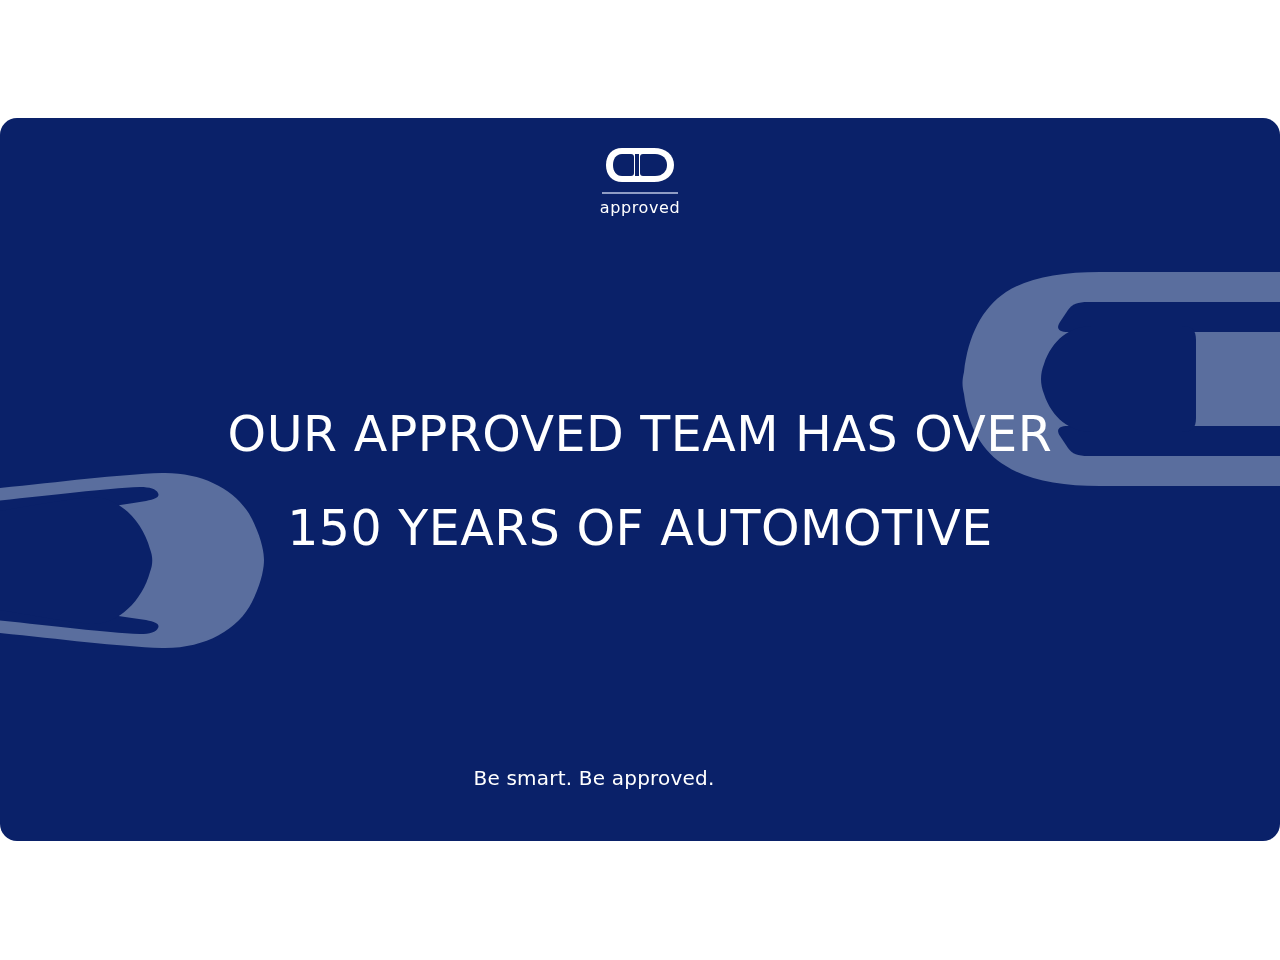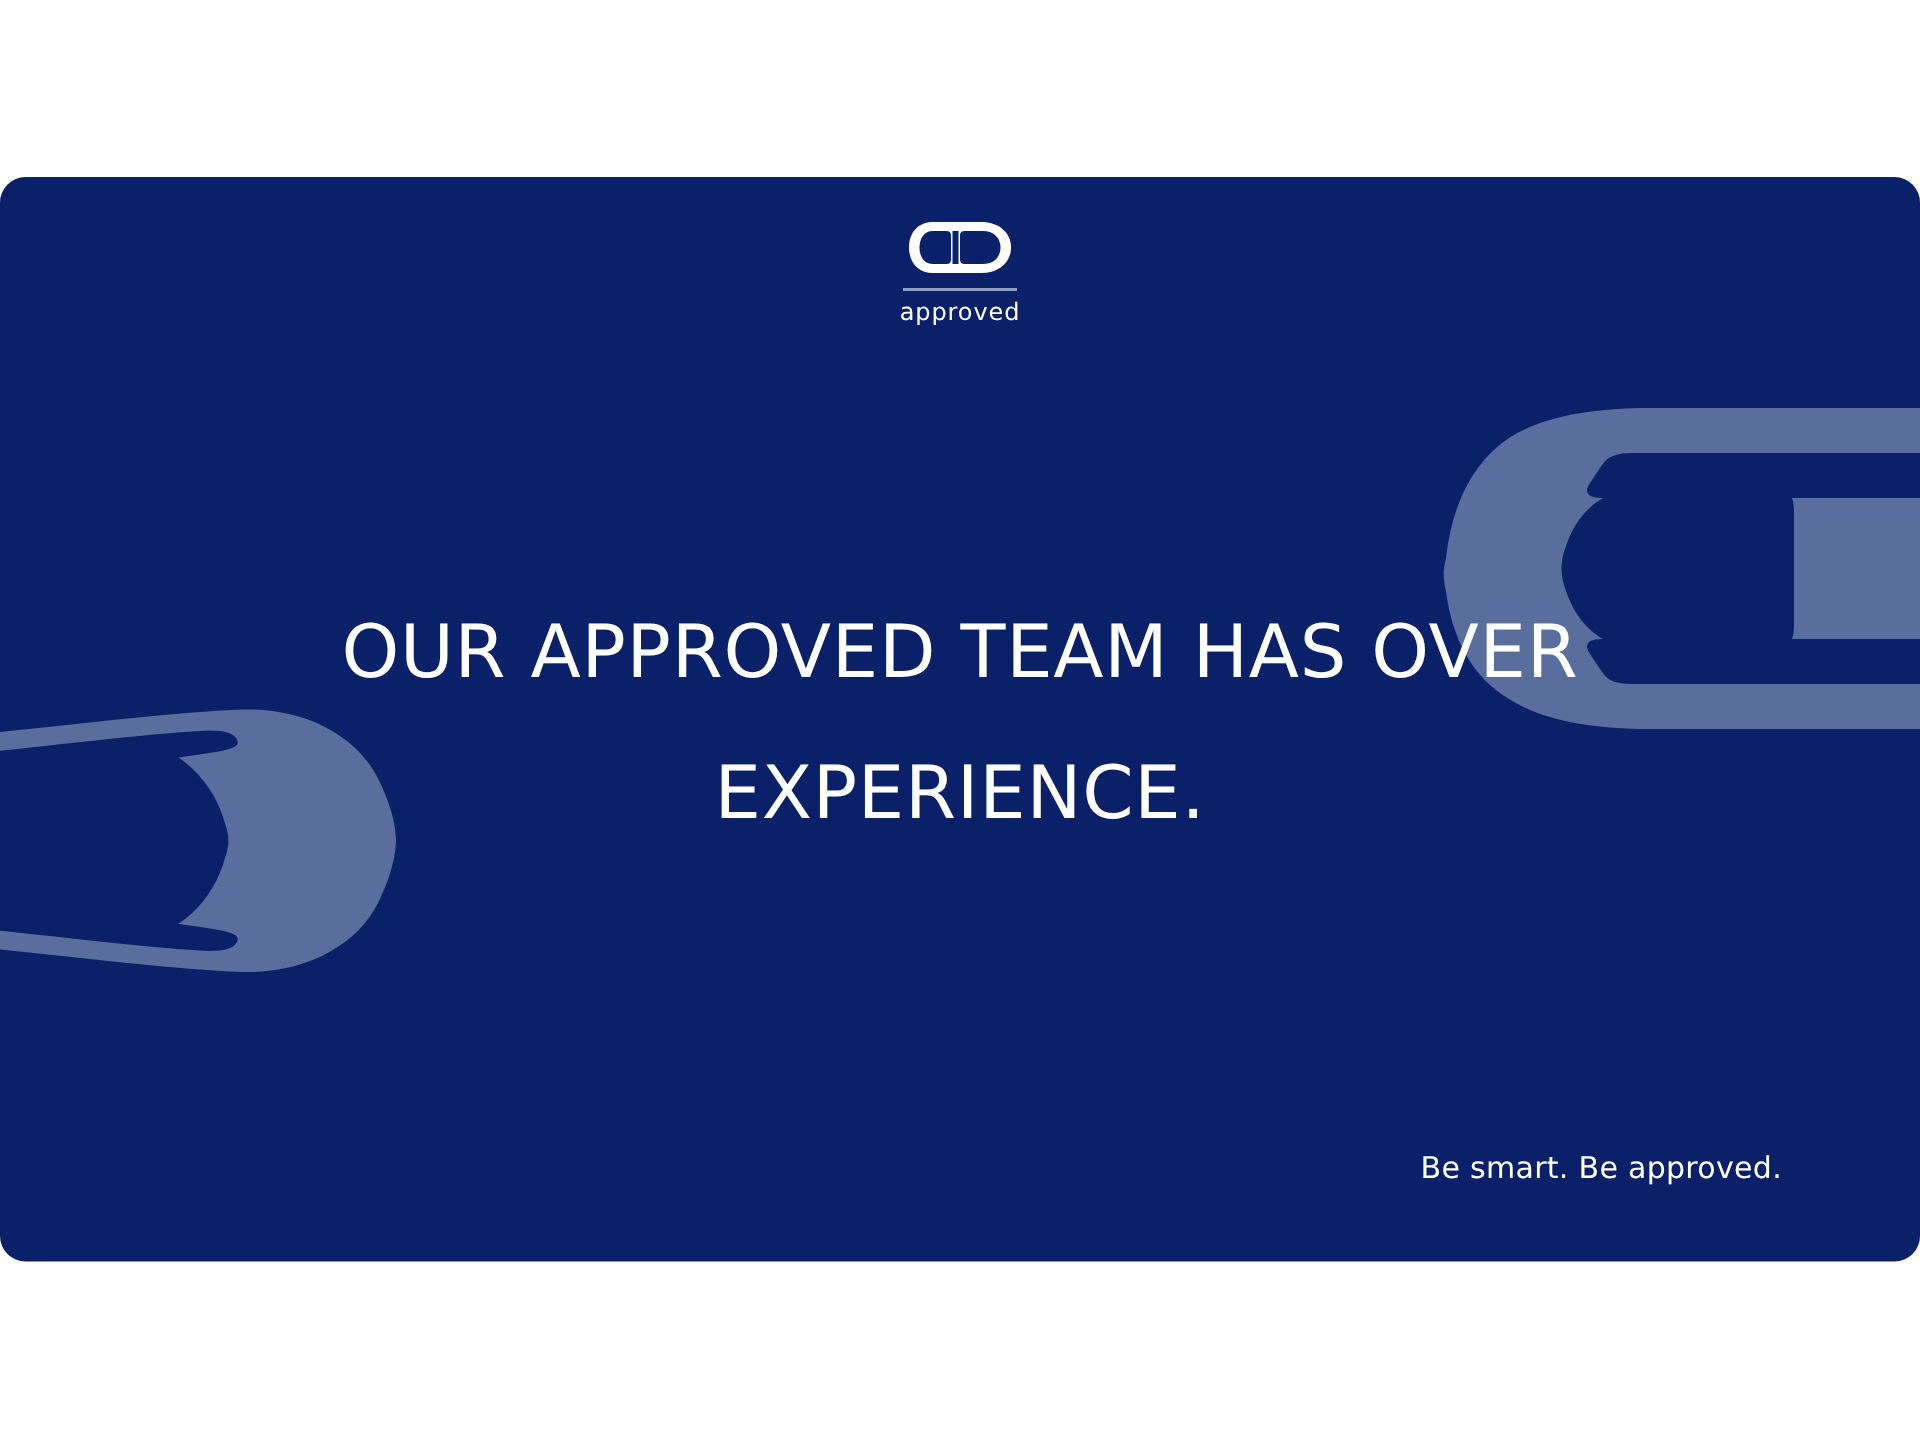--- a/index.html
+++ b/index.html
@@ -97,21 +97,21 @@
   #headline .hl-line {
     display: block;
   }
 
   
   #tagline {
     position: absolute;
     left: 0;
     top: 648px;
     width: 1188px;
-    text-align: right;
+    text-align: center;
     color: #ffffff;
     font-family: "DejaVu Sans", sans-serif;
     font-size: 20px;
     font-weight: 400;
     letter-spacing: 0.2px;
   }
 </style>
 </head>
 <body>
 
@@ -231,19 +231,19 @@
             C36,9 37,8 39,8 Z"></path>
           <rect fill="#0a2169" x="31" y="8" width="4" height="22"></rect>
         </g>
       </svg>
       <div id="logo-rule"></div>
       <div id="logo-word">approved</div>
     </div>
 
     <div id="headline">
       <span class="hl-line">OUR APPROVED TEAM HAS OVER</span>
-      <span class="hl-line">EXPERIENCE.</span>
+      <span class="hl-line">150 YEARS OF AUTOMOTIVE</span>
     </div>
 
     <div id="tagline">Be smart. Be approved.</div>
 
   </div>
 </div>
 
 </body></html>

